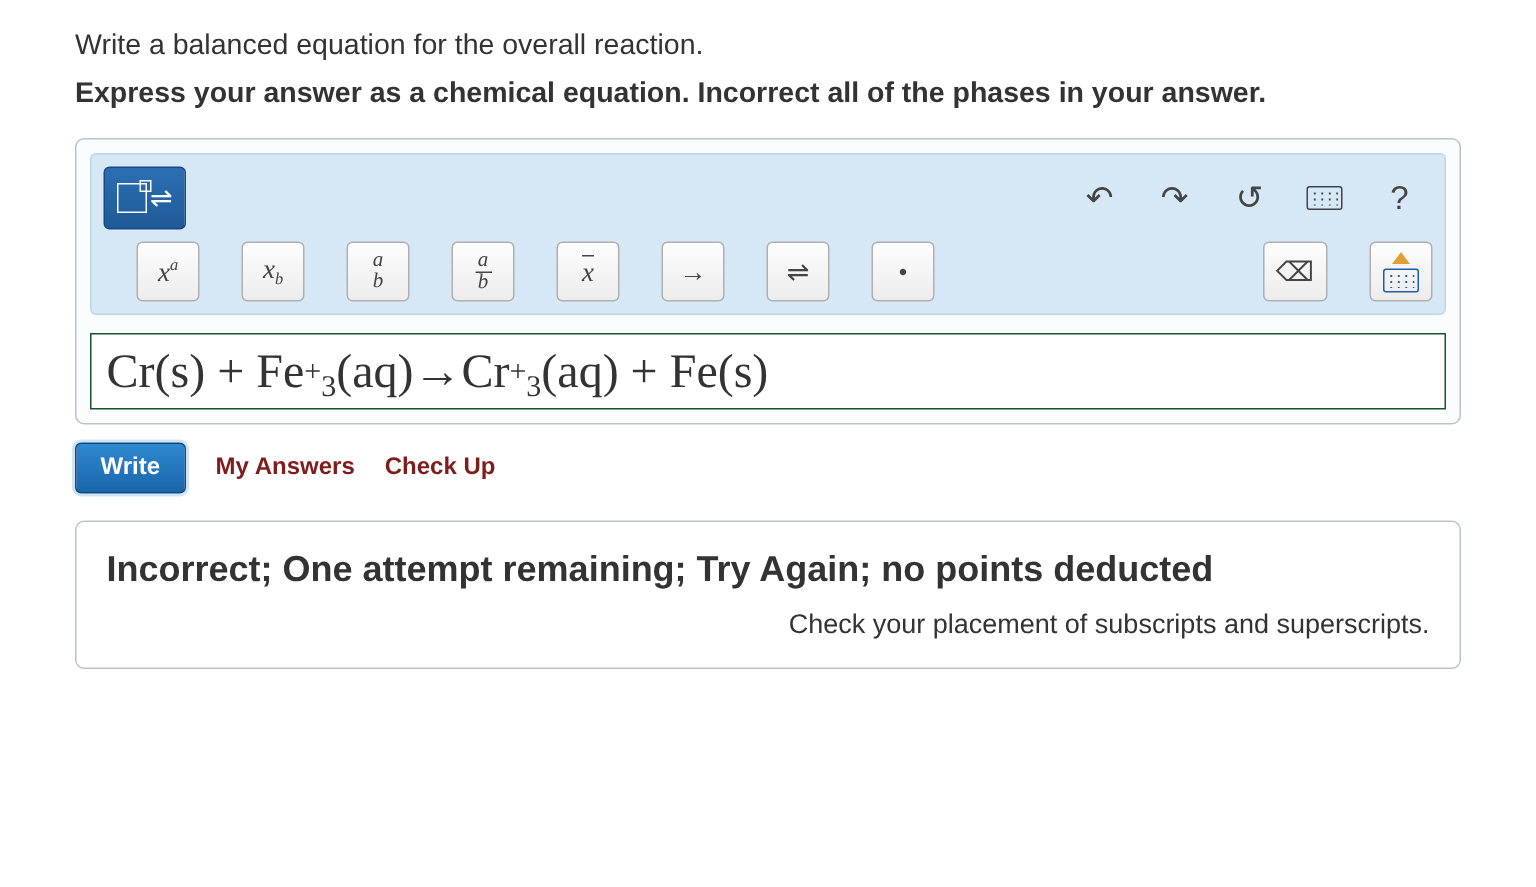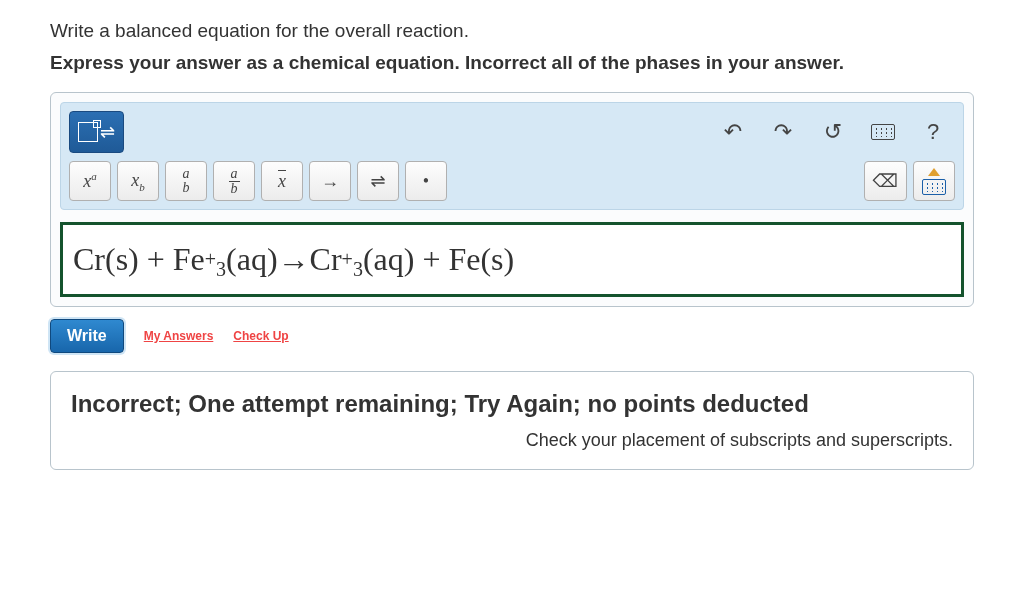--- a/index.html
+++ b/index.html
@@ -51,21 +51,21 @@
     background: linear-gradient(#2b6fb3, #1f5a97);
     border-color: #1a4a80;
     color: #fff;
   }
   .tb-btn.dark {
     background: linear-gradient(#8a8a8a, #707070);
     border-color: #5a5a5a;
     color: #fff;
     font-size: 22px;
   }
-  .tb-sm { height: 40px; min-width: 42px; font-size: 18px; }
+  .tb-sm { height: 40px; min-width: 42px; font-size: 18px; margin-left: 22px; }
 
   .keyboard-icon {
     width: 24px; height: 16px; border: 1.5px solid #444; border-radius: 2px;
     position: relative; display: inline-block;
   }
   .keyboard-icon::before {
     content: ""; position: absolute; left: 2px; right: 2px; top: 2px; bottom: 2px;
     background:
      radial-gradient(circle, #444 0.7px, transparent 0.8px) 0 0/5px 4px;
   }
@@ -74,41 +74,41 @@
   .up-triangle { width:0;height:0;border-left:6px solid transparent;border-right:6px solid transparent;border-bottom:8px solid #e0a030; margin-bottom:2px;}
 
   .chem-frame {
     width:20px;height:20px;border:1px solid #fff;display:inline-block;position:relative;margin-right:2px;
   }
   .chem-frame::after{content:"";position:absolute;top:-3px;right:-4px;width:6px;height:6px;border:1px solid #fff;}
   .reverse-arrows{font-size:18px;color:#fff;}
 
   .equation-input {
     margin-top: 12px;
-    border: 3px solid #14532d;
+    border: 1px solid #14532d;
     background: #fff;
-    padding: 16px 10px;
+    padding: 6px 10px;
     font-family: "Times New Roman", serif;
     font-size: 32px;
     min-height: 48px;
     display:flex;align-items:baseline;
   }
   .sup { font-size:20px; vertical-align: super; position:relative; top:-4px;}
   .sub { font-size:20px; vertical-align: sub; position:relative; top:6px;}
 
   .action-row { display:flex; align-items:center; gap:20px; padding:4px 0 18px 0; }
   .submit-btn {
     background: linear-gradient(#2f89d0,#1866ab);
     border:1px solid #10497e;
     border-radius:4px;
     color:#fff; font-weight:bold; font-size:16px;
     padding:7px 16px; cursor:pointer;
     box-shadow: 0 0 0 2px #cfe5f5;
   }
-  .link { color:#ef4444; font-weight:bold; text-decoration:underline; cursor:pointer; font-size:12px;}
+  .link { color:#7f1d1d; font-weight:bold; cursor:pointer; font-size:16px;}
 
   .feedback-box {
     border:1px solid #b8c4cc;
     border-radius:6px;
     background:#fff;
     padding:18px 20px;
   }
   .feedback-title { font-size:24px; font-weight:bold; margin-bottom:12px;}
   .feedback-hint { font-size:18px;text-align:right; }
 

